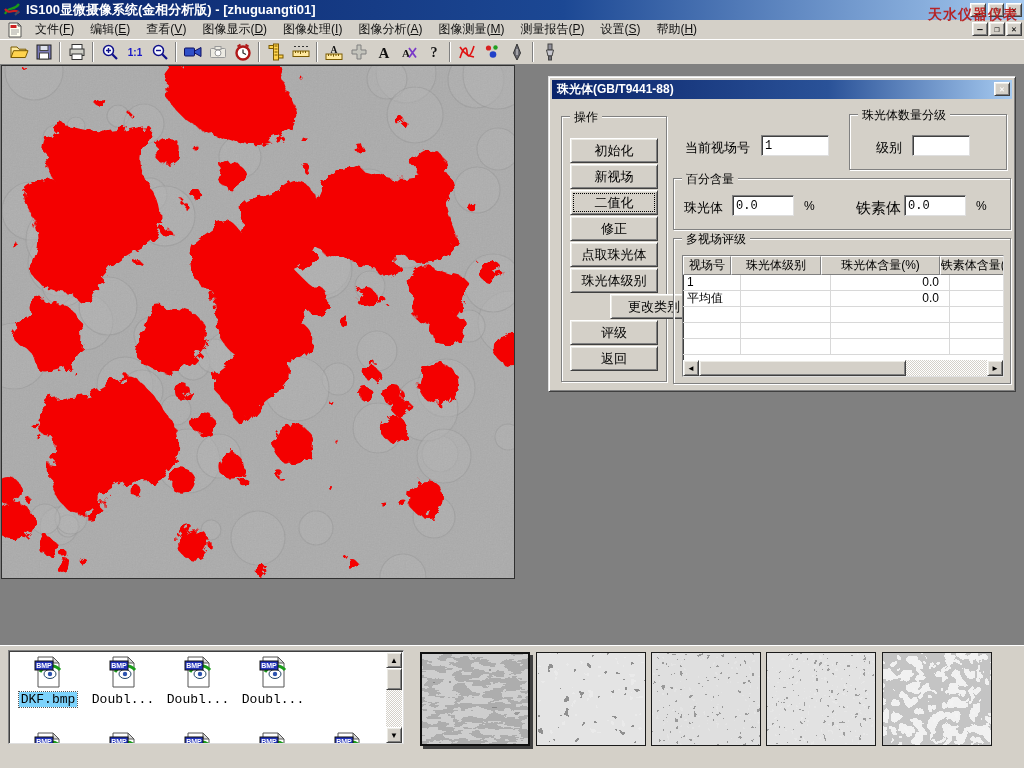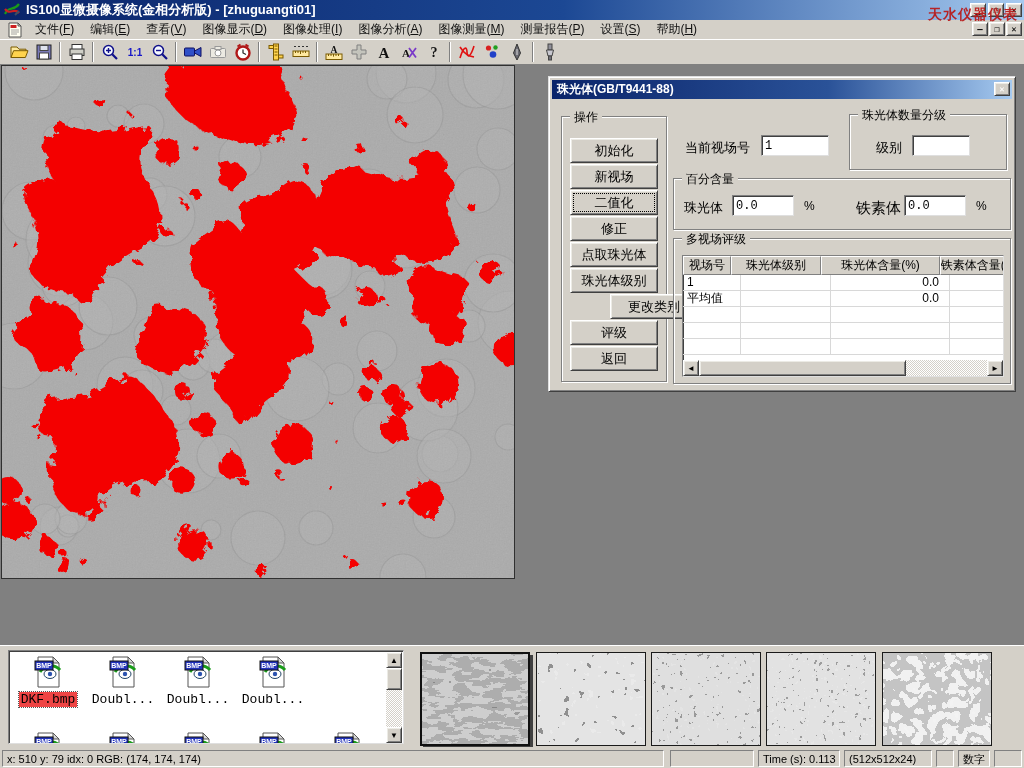--- a/index.html
+++ b/index.html
@@ -84,21 +84,21 @@
   .sb-thumb { position:absolute; background:#d4d0c8; border:1px solid;
     border-color:#fff #404040 #404040 #fff; box-shadow:inset 1px 1px 0 #ecebe5, inset -1px -1px 0 #808080; }
 
   
   #bottompanel { position:absolute; left:0; top:645px; width:1024px; height:102px; background:#d4d0c8;
     border-top:1px solid #ffffff; }
   #filelist { position:absolute; left:8px; top:4px; width:396px; height:94px; overflow:hidden; }
   .fitem { position:absolute; width:72px; text-align:center; }
   .fname { font-family:"Liberation Mono","DejaVu Sans Mono",monospace; font-size:13px;
     display:inline-block; padding:0 2px; white-space:nowrap; }
-  .fname.selected { background:#ef4444; outline:1px dotted #555; }
+  .fname.selected { background:#7dd3fc; outline:1px dotted #555; }
   #fl-scroll { position:absolute; right:1px; top:1px; width:16px; height:91px; display:flex;
     flex-direction:column; }
   #fl-scroll .sb-trackv { flex:1; background-color:#fff;
     background-image:linear-gradient(45deg,#d4d0c8 25%,transparent 25%,transparent 75%,#d4d0c8 75%),
       linear-gradient(45deg,#d4d0c8 25%,transparent 25%,transparent 75%,#d4d0c8 75%);
     background-size:2px 2px; background-position:0 0,1px 1px; position:relative; }
   .thumb { position:absolute; top:6px; width:110px; height:94px; border:1px solid #1a1a1a; background:#999; }
   .thumb.selected { border:2px solid #101010; box-shadow:3px 3px 0 #404040; }
   .thumb svg { display:block; }
 
@@ -750,22 +750,13 @@
                 <feFuncB type="discrete" tableValues="0.55 0.88 0.9 0.92"></feFuncB>
                 <feFuncA type="linear" slope="0" intercept="1"></feFuncA>
               </feComponentTransfer>
    </filter>
             <rect width="108" height="92" filter="url(#tf4)"></rect>
           </svg>
         </div>
       </div>
   </div>
 
-  <div id="statusbar">
-    <div class="spanel" style="left:2px; width:662px;">x: 510 y: 79 idx: 0  RGB: (174, 174, 174)</div>
-    <div class="spanel" style="left:670px; width:84px;"></div>
-    <div class="spanel" style="left:758px; width:82px;">Time (s): 0.113</div>
-    <div class="spanel" style="left:844px; width:88px;">(512x512x24)</div>
-    <div class="spanel" style="left:936px; width:18px;"></div>
-    <div class="spanel" style="left:958px; width:32px;">数字</div>
-    <div class="spanel" style="left:994px; width:28px;"></div>
-  </div>
 </div>
 
 </body></html>

